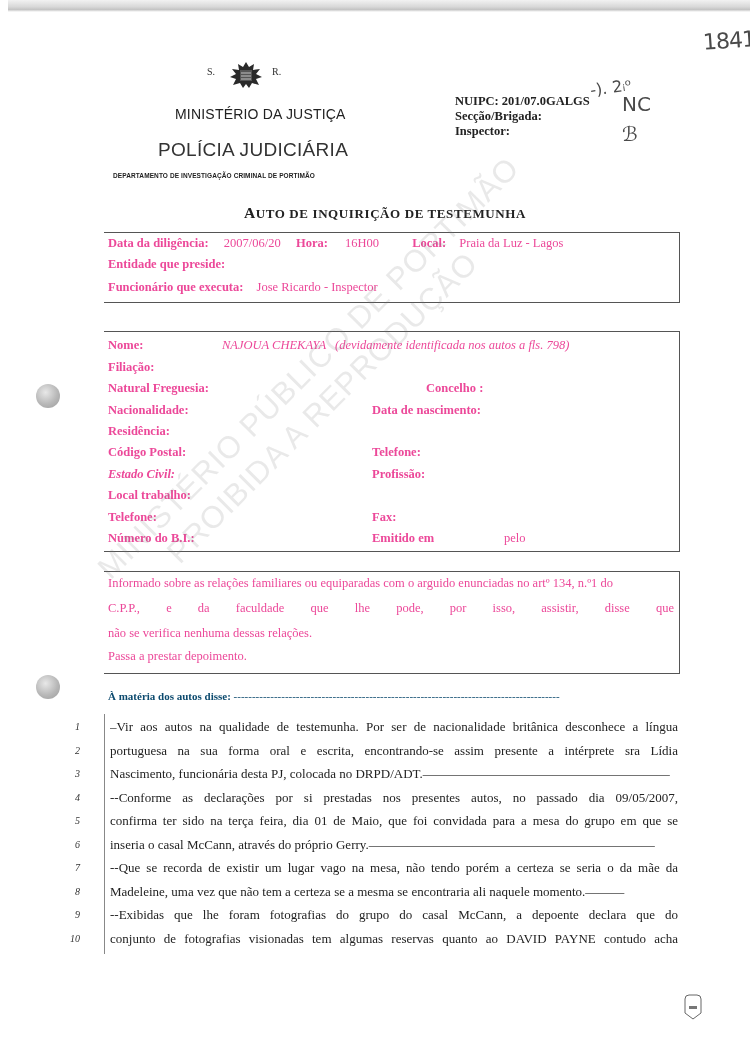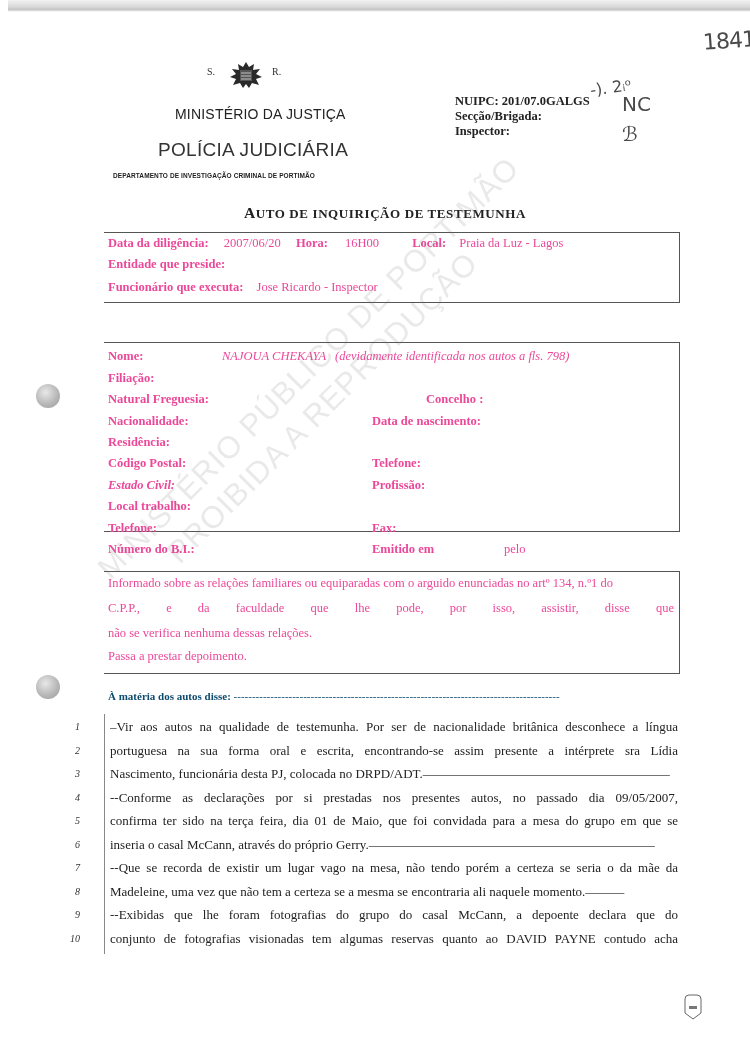--- a/index.html
+++ b/index.html
@@ -31,21 +31,21 @@
     .hand-nc { left: 622px; top: 92px; font-size: 20px; }
     .hand-sig { left: 622px; top: 122px; font-size: 20px; }
 
     
     .doc-title { left: 0; width: 770px; text-align: center; top: 204px; font-size: 13px; font-weight: bold; letter-spacing: 0.6px; color: #222; }
     .doc-title .big { font-size: 15.5px; }
 
     
     .box { position: absolute; left: 104px; width: 576px; border-top: 1.5px solid #555; border-bottom: 1.5px solid #555; border-right: 1.5px solid #555; box-sizing: border-box; }
     .box1 { top: 232px; height: 71px; }
-    .box2 { top: 342px; height: 190px; }
+    .box2 { top: 331px; height: 221px; }
     .box3 { top: 571px; height: 103px; }
     .row { position: absolute; font-size: 12.5px; white-space: nowrap; color: #ec4899; }
     .lbl { font-weight: bold; }
 
     
     .materia { left: 108px; top: 690px; font-size: 11px; color: #0c4a6e; white-space: nowrap; }
     .stmt-bar { left: 104px; top: 714px; width: 1px; height: 240px; background: #888; }
     .line-num { left: 60px; width: 20px; text-align: right; font-size: 10px; font-style: italic; color: #333; }
     .stmt-line { left: 110px; width: 568px; font-size: 13px; color: #222; white-space: nowrap; overflow: hidden; }
     .justify { text-align: justify; text-align-last: justify; white-space: normal; height: 16px; }

